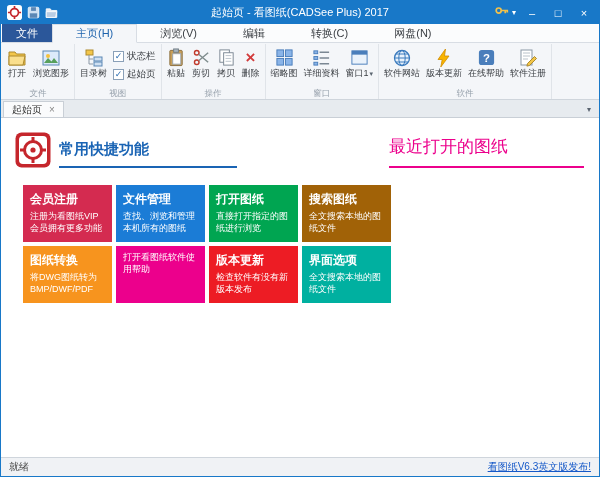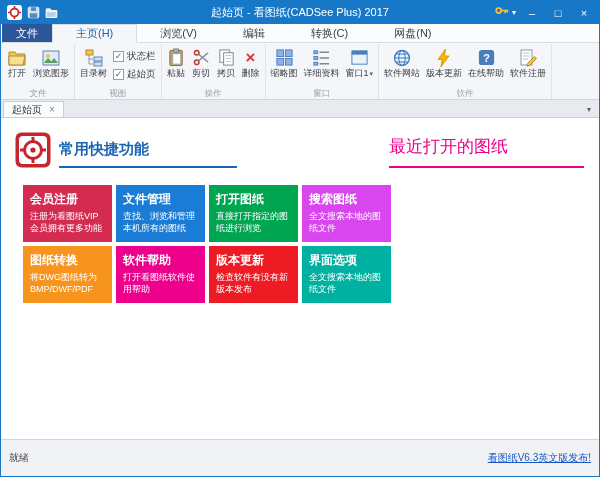--- a/index.html
+++ b/index.html
@@ -47,21 +47,21 @@
   .chead{display:flex;align-items:flex-end;padding:14px 15px 0 14px}
   .logo{width:36px;height:36px;margin-right:8px;flex:0 0 auto}
   .h-left{width:178px;border-bottom:2px solid #2f74c0;padding-bottom:7px;font-size:15px;font-weight:bold}
   .h-right{margin-left:auto;width:195px;border-bottom:2px solid #ec008c;padding-bottom:8px;font-size:17px}
   .tiles{display:grid;grid-template-columns:repeat(4,89px);gap:4px;margin:17px 0 0 22px}
   .tile{height:57px;color:#fff;padding:6px 7px;cursor:pointer;overflow:hidden}
   .tile-t{font-size:12px;font-weight:bold;margin-bottom:3px}
   .tile-d{font-size:9px;line-height:1.3}
 
   
-  .statusbar{height:19px;background:#f0f2f5;border-top:1px solid #cfd5dc;display:flex;align-items:center;padding:18px 8px;font-size:10px;color:#444;flex:0 0 auto}
+  .statusbar{height:19px;background:#f0f2f5;border-top:1px solid #cfd5dc;display:flex;align-items:center;padding:0 8px;font-size:10px;color:#444;flex:0 0 auto}
   .newslink{margin-left:auto;color:#1558c8;text-decoration:underline;cursor:pointer}
 </style>
 </head>
 <body>
 
 <div class="window">
 
   <div class="titlebar">
     <div class="tb-left">
       <span class="tico">
@@ -317,30 +317,29 @@
         <div class="tile-d">注册为看图纸VIP会员拥有更多功能</div>
       </div>
       <div class="tile" style="background: rgb(27, 124, 214);">
         <div class="tile-t">文件管理</div>
         <div class="tile-d">查找、浏览和管理本机所有的图纸</div>
       </div>
       <div class="tile" style="background: rgb(0, 165, 81);">
         <div class="tile-t">打开图纸</div>
         <div class="tile-d">直接打开指定的图纸进行浏览</div>
       </div>
-      <div class="tile" style="background: #d946ef;">
+      <div class="tile" style="background: #a16207;">
         <div class="tile-t">搜索图纸</div>
         <div class="tile-d">全文搜索本地的图纸文件</div>
       </div>
       <div class="tile" style="background: rgb(247, 148, 30);">
         <div class="tile-t">图纸转换</div>
         <div class="tile-d">将DWG图纸转为BMP/DWF/PDF</div>
       </div>
       <div class="tile" style="background: rgb(236, 0, 140);">
-        <div class="tile-t">软件帮助</div>
         <div class="tile-d">打开看图纸软件使用帮助</div>
       </div>
       <div class="tile" style="background: rgb(237, 28, 36);">
         <div class="tile-t">版本更新</div>
         <div class="tile-d">检查软件有没有新版本发布</div>
       </div>
       <div class="tile" style="background: rgb(0, 176, 160);">
         <div class="tile-t">界面选项</div>
         <div class="tile-d">全文搜索本地的图纸文件</div>
       </div>

